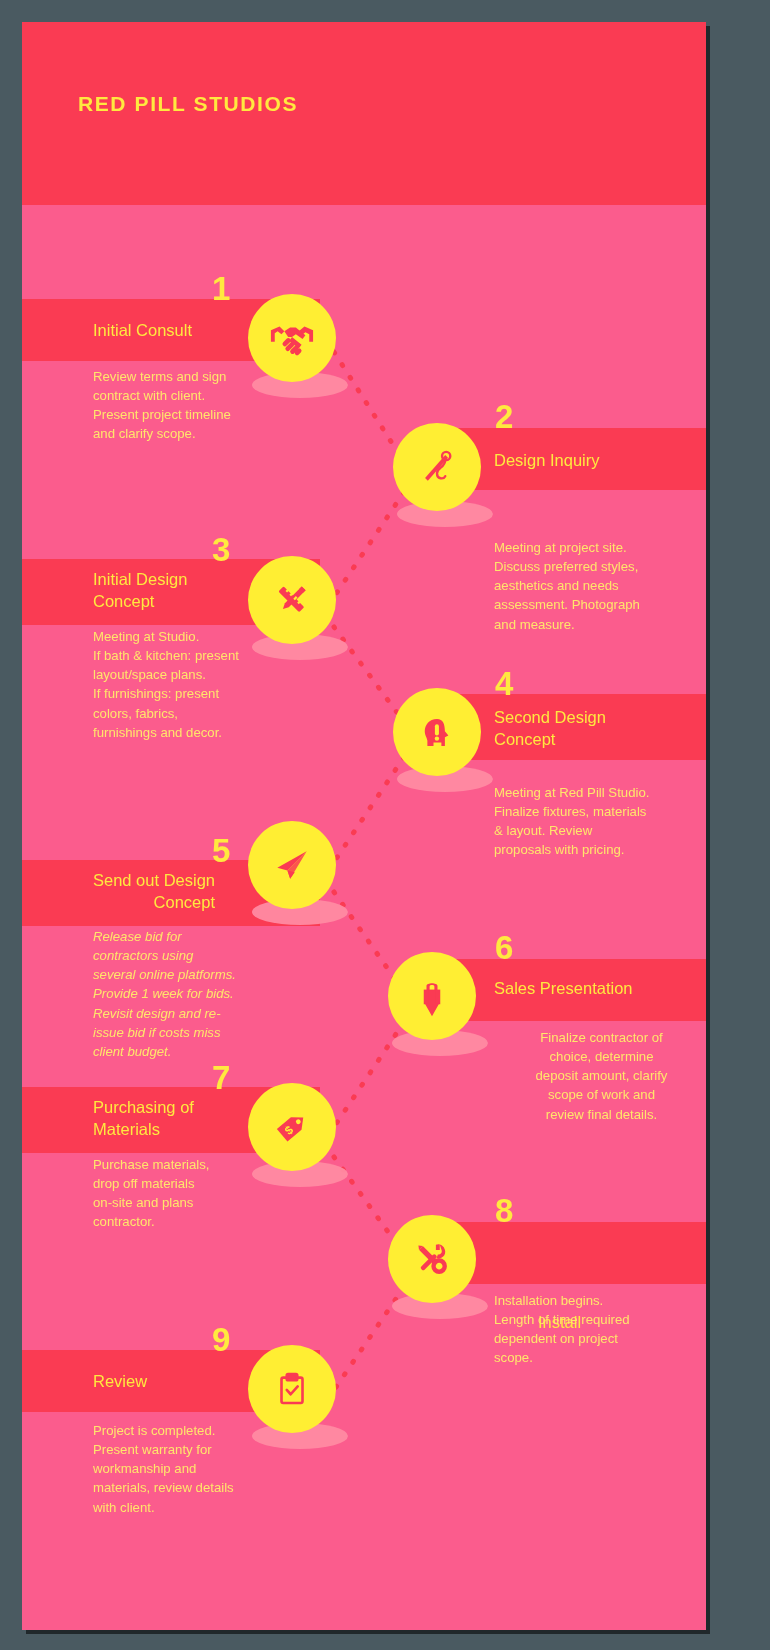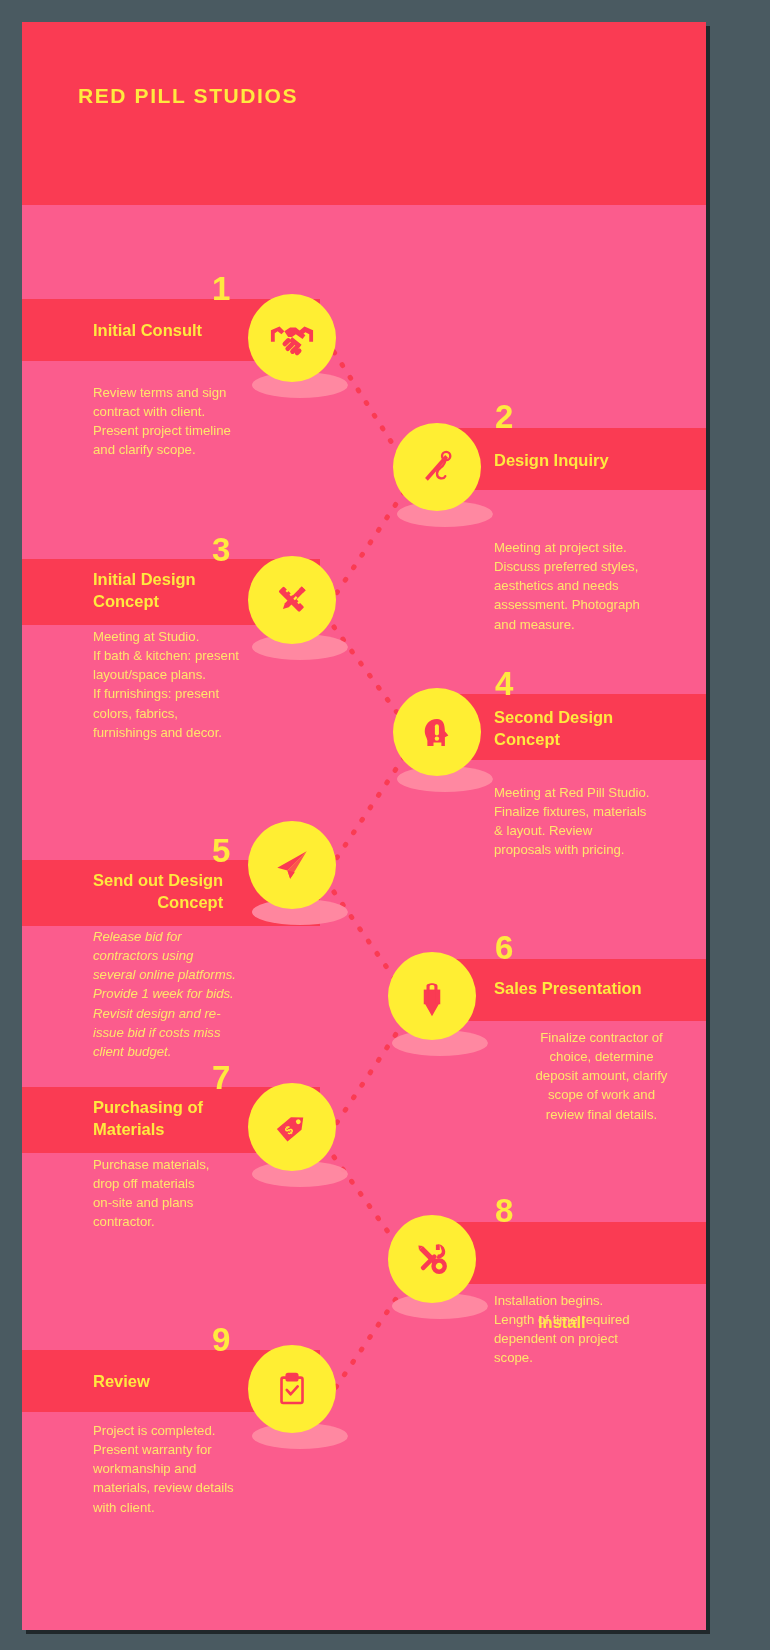--- a/index.html
+++ b/index.html
@@ -17,21 +17,21 @@
     background:#fb5570;
     overflow:hidden;
     box-shadow:4px 4px 0 rgba(0,0,0,.55);
   }
   
   .header{
     position:absolute; left:0; top:0; width:100%; height:183px;
     background:#fa3b53;
   }
   .brand{
-    position:absolute; left:56px; top:62px;
+    position:absolute; left:56px; top:70px;
     color:#ffe93f; font-size:21px; font-weight:bold;
     letter-spacing:1.6px;
   }
   .maintitle{
     position:absolute; left:55px; top:90px;
     color:#ffe93f; font-size:59px; font-weight:bold;
     letter-spacing:0.5px; line-height:1.05;
   }
   
   .body-bg{
@@ -49,21 +49,21 @@
     position:absolute; height:62px; background:#fa3b53;
   }
   .bar.left{ left:0; }
   .bar.right{ right:0; }
   .num{
     position:absolute; color:#ffe93f;
     font-size:33px; font-weight:bold; line-height:1;
   }
   .title{
     position:absolute; color:#ffe93f;
-    font-size:16.5px; font-weight:bold; line-height:1.35;
+    font-size:16.5px; font-weight:normal; line-height:1.35;
   }
   .desc{
     position:absolute; color:#ffe66b;
     font-size:13.2px; line-height:1.45; font-weight:normal;
     white-space:pre-line;
   }
   
   .shadow{
     position:absolute; width:96px; height:26px; border-radius:50%;
     background:#ff8aa2; opacity:.95;
@@ -96,21 +96,21 @@
       <line x1="382" y1="1000" x2="312" y2="1105"></line>
       <line x1="312" y1="1135" x2="382" y2="1232"></line>
       <line x1="382" y1="1265" x2="312" y2="1368"></line>
     </g>
   </svg>
 
   <div class="step" style="top:0;">
     <div class="bar left" style="top:277px; width:298px;"></div>
     <div class="num" style="left:190px; top:250px;">1</div>
     <div class="title" style="left:71px; top:297px; white-space:pre-line;">Initial Consult</div>
-    <div class="desc" style="left:71px; top:345px; width:215px;margin-top:16px;">Review terms and sign
+    <div class="desc" style="left:71px; top:345px; width:215px;">Review terms and sign
 contract with client.
 Present project timeline
 and clarify scope.</div>
     <div class="shadow" style="left:230px; top:350px;"></div>
     <div class="circle" style="left:226px; top:272px;">
       <svg width="46" height="46" viewBox="0 0 48 48" fill="#fa3b53">
         <path d="M2 16 L11 12 L16 17 L13 20 L9 17 L6 19 L6 28 L2 28 Z"></path>
         <path d="M46 16 L37 12 L31 17 L34 21 L38 18 L42 20 L42 28 L46 28 Z"></path>
         <path d="M16 17 L22 13 L28 13 L38 21 L35 25 L28 20 L24 23 L20 23 Z"></path>
         <rect x="13" y="26" width="10" height="5" rx="2.5" transform="rotate(-45 18 28)"></rect>

